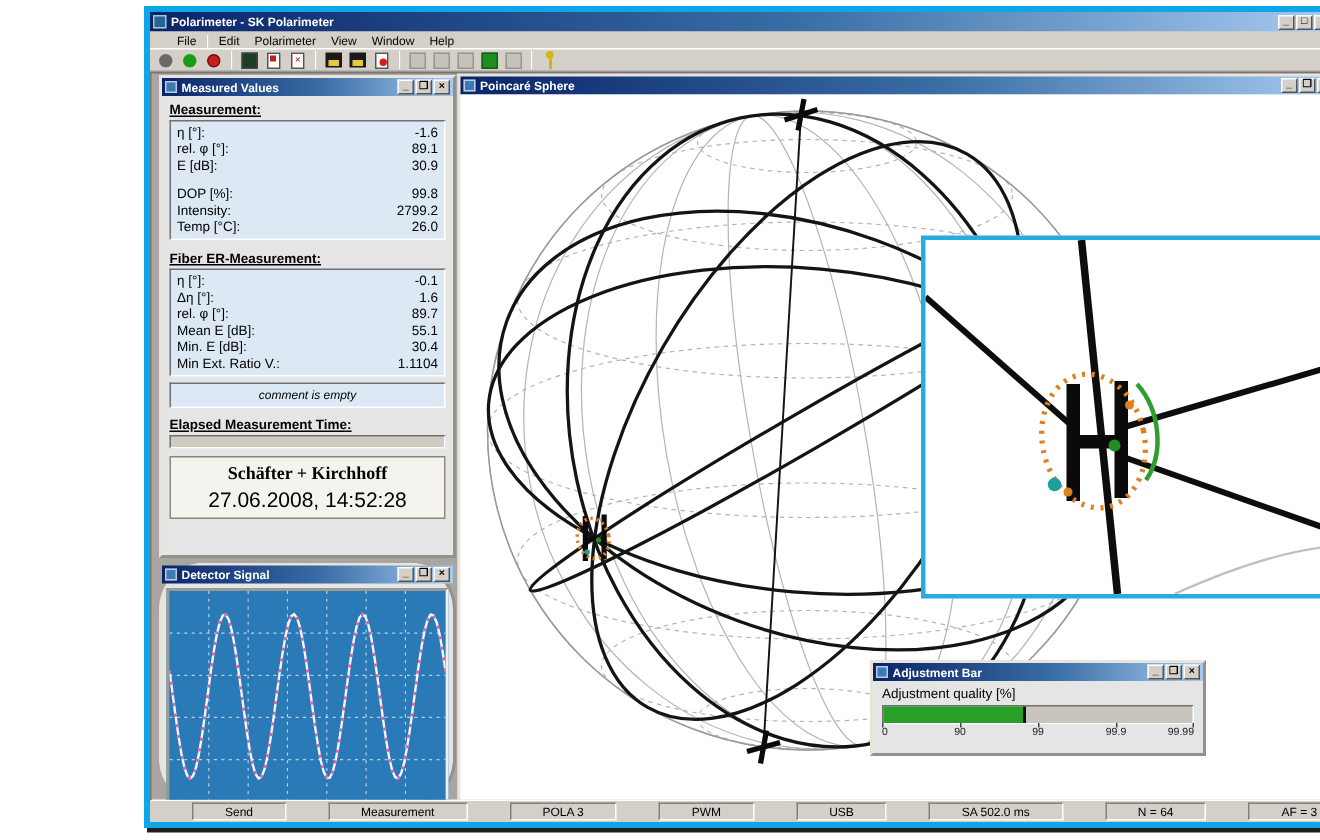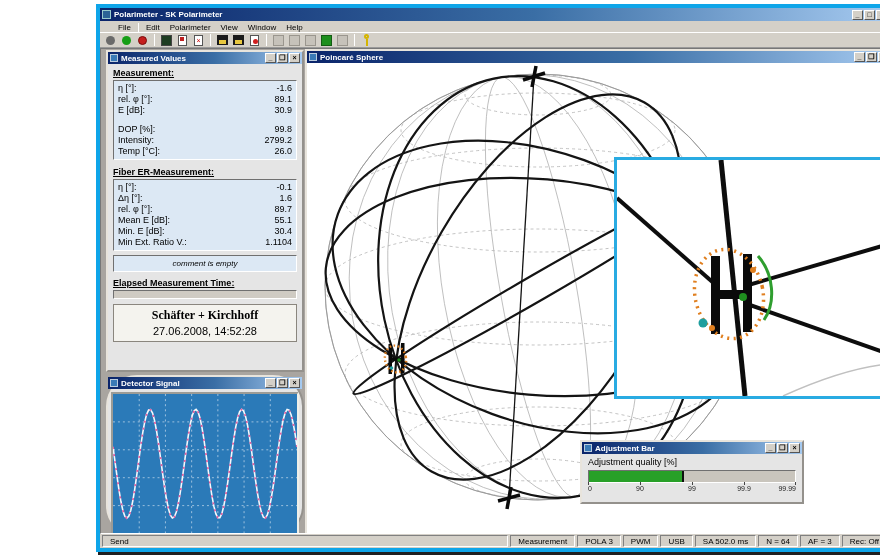--- a/index.html
+++ b/index.html
@@ -52,21 +52,21 @@
   #mv-body{flex:1;padding:3px 5px;font-size:9px;overflow:hidden;}
   .sechead{font-weight:bold;font-size:9px;text-decoration:underline;margin:1px 0 2px 0;}
   .valbox{background:#dce8f4;border:1px solid;border-color:#707070 #fff #fff #707070;padding:2px 4px;}
   .mrow{display:flex;justify-content:space-between;line-height:11px;}
   .gapbefore{margin-top:8px;}
   .commentbox{background:#dce8f4;border:1px solid;border-color:#707070 #fff #fff #707070;
               text-align:center;font-style:italic;font-size:8px;padding:3px 0;margin-top:4px;}
   .elapsedbar{height:9px;background:#cfcbc3;border:1px solid;border-color:#707070 #fff #fff #707070;margin-top:1px;}
   .brandbox{border:1px solid #8a867e;background:#f4f3ee;text-align:center;margin-top:5px;padding:3px 0 4px 0;}
   .brandname{font-family:"Liberation Serif",serif;font-weight:bold;font-size:12px;}
-  .branddate{font-size:11px;margin-top:2px;}
+  .branddate{font-size:14px;margin-top:2px;}
   
   #ds-win{left:5px;top:326px;width:198px;height:162px;border-radius:31px;}
   #ds-body{flex:1;padding:3px;}
   #scope{width:100%;height:100%;border:2px inset #efefe8;background:#2b7ab8;}
   
   #ps-win{left:204px;top:0;width:588px;height:490px;}
   #ps-body{flex:1;background:#fff;overflow:hidden;position:relative;}
   
   #adj-win{left:479px;top:391px;width:224px;height:64px;z-index:30;}
   #adj-body{flex:1;padding:3px 6px;font-size:9px;}
@@ -78,22 +78,22 @@
   .tickl{position:absolute;top:1px;transform:translateX(-50%);}
   .tickl.first{transform:none;}
   .tickl.last{transform:translateX(-100%);}
   .tickm{position:absolute;top:-2px;width:1px;height:3px;background:#444;}
   
   #inset{position:absolute;left:513px;top:108px;width:278px;height:242px;background:#fff;
          border:3px solid #29abe2;z-index:20;}
   
   #statusbar{height:14px;display:flex;align-items:stretch;gap:2px;background:#d4d0c8;
              padding:1px 2px;font-size:8px;flex:0 0 auto;}
-  .sseg{border:1px solid;border-color:#808080 #fff #fff #808080;padding:0 7px;
-        display:flex;align-items:center;white-space:nowrap;}
+  .sseg{border:1px solid;border-color:#808080 #fff #fff #808080;padding:0 21px;
+        display:flex;align-items:center;white-space:nowrap;margin-left:26px;}
   .sleft{flex:1;}
 </style>
 </head>
 <body>
 
 <div id="canvas">
 <div id="app">
 
   <div class="titlebar">
     <span class="ticon"></span>

